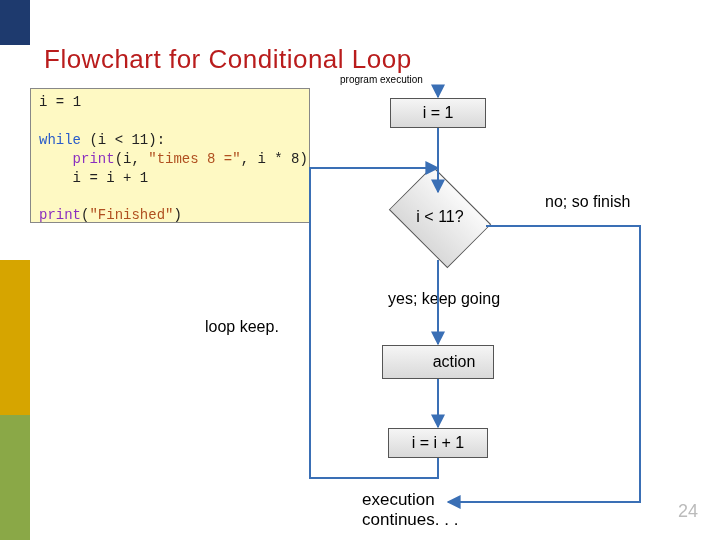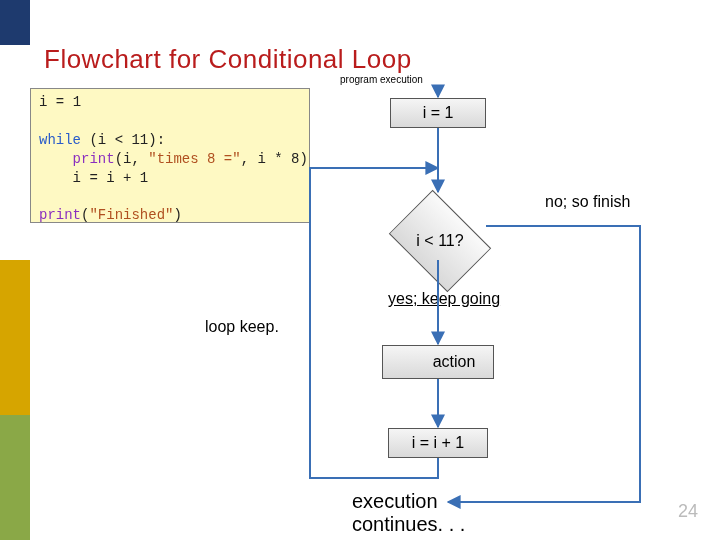--- a/index.html
+++ b/index.html
@@ -22,29 +22,29 @@
   .codebox .num {}
 
   
   .label-progexec { position: absolute; left: 340px; top: 74px; font-size: 10px; }
   .node { position: absolute; background: linear-gradient(#f5f5f5,#d9d9d9); border: 1px solid #555; text-align: left; font-size: 16px; display: flex; align-items: center; justify-content: center; }
   .node.init  { left: 390px; top: 98px;  width: 96px; height: 30px; }
   .node.action{ left: 382px; top: 345px; width: 112px; height: 34px; padding-left: 32px; }
   .node.incr  { left: 388px; top: 428px; width: 100px; height: 30px; }
 
   
-  .diamond-wrap { position: absolute; left: 394px; top: 210px; width: 92px; height: 62px; text-decoration: underline; }
+  .diamond-wrap { position: absolute; left: 394px; top: 186px; width: 92px; height: 62px; text-decoration: underline; }
   .diamond-bg { width: 92px; height: 62px; transform: rotate(45deg) scaleX(.9); background: linear-gradient(#fafafa,#d9d9d9); border: 1px solid #555; position: absolute; left: 0; top: 0; }
   .diamond-text { position: absolute; left: 0; top: 0; width: 92px; height: 62px; display: flex; align-items: center; justify-content: center; font-size: 16px; }
 
   .lbl { position: absolute; font-size: 16px; }
   .lbl.no    { left: 545px; top: 193px; }
-  .lbl.yes   { left: 388px; top: 290px; text-decoration: underline; }
+  .lbl.yes   { left: 388px; top: 290px; }
   .lbl.loop  { left: 205px; top: 318px; }
-  .lbl.cont  { left: 352px; top: 490px; font-size: 20px; }
+  .lbl.cont  { left: 362px; top: 490px; font-size: 17px; }
 
   .slidenum { position: absolute; right: 22px; bottom: 18px; font-size: 18px; color: #bbb; }
 
   .arrows { position: absolute; left: 0; top: 0; width: 720px; height: 540px; pointer-events: none; }
 </style>
 </head>
 <body>
 <div class="slide">
 
   <div class="bar-blue"></div>

